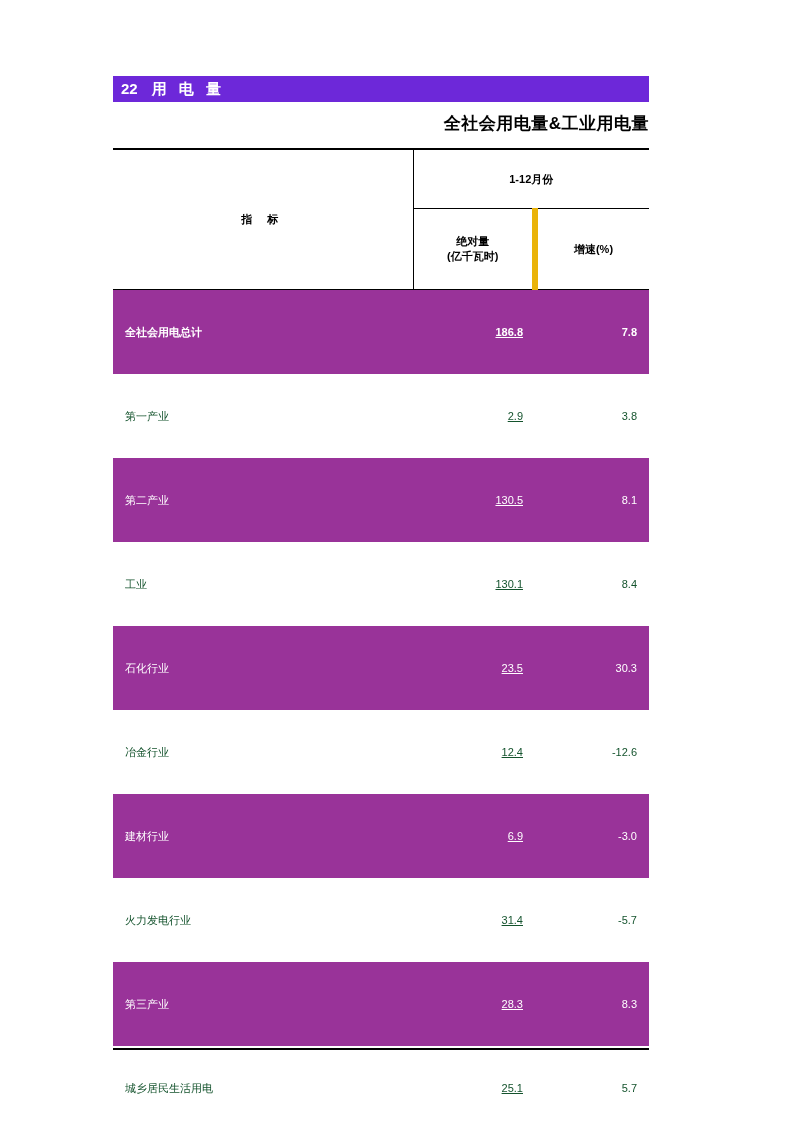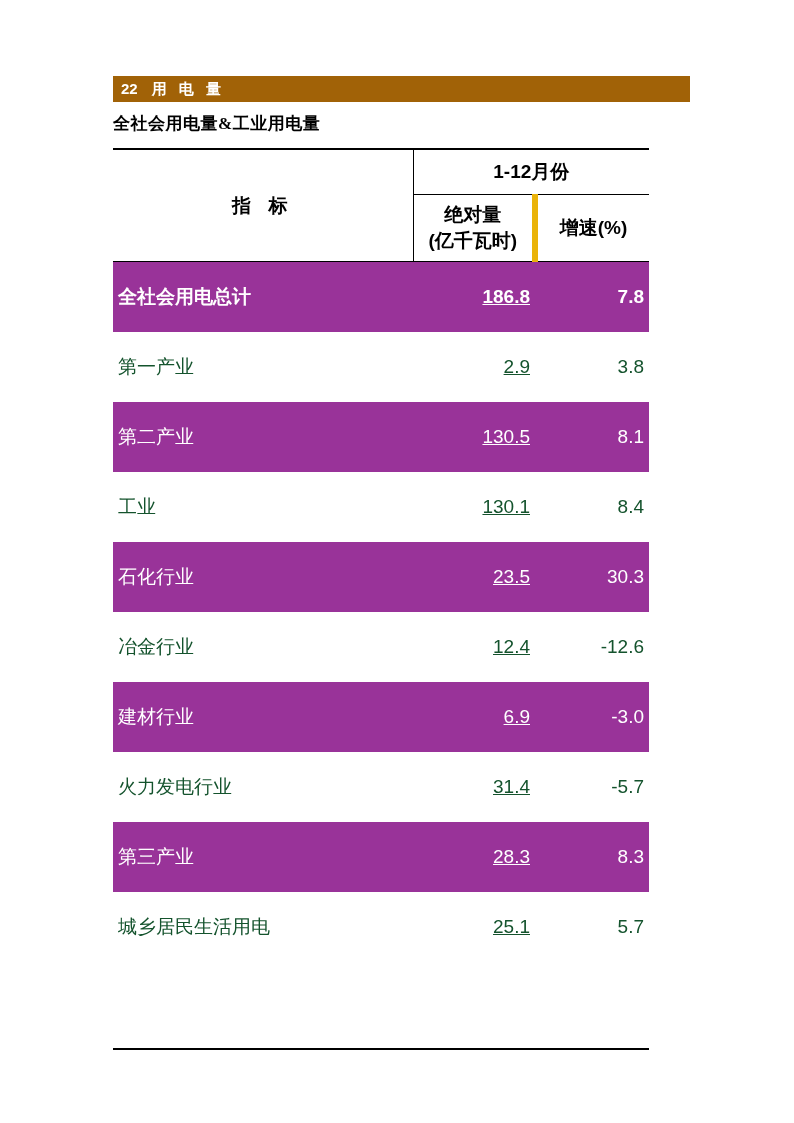--- a/index.html
+++ b/index.html
@@ -19,61 +19,60 @@
     left: 0;
     top: 0;
     width: 794px;
     height: 1123px;
     overflow: hidden;
   }
   .section-header {
     position: absolute;
     left: 113px;
     top: 76px;
-    width: 577px;
+    width: 536px;
     height: 26px;
-    background: #a16207;
+    background: #6d28d9;
     color: #ffffff;
     font-weight: bold;
     font-size: 15px;
     line-height: 26px;
     padding-left: 8px;
     box-sizing: border-box;
     letter-spacing: 0px;
     white-space: nowrap;
   }
   .section-header .sec-num {
     margin-right: 14px;
   }
   .section-header .sec-title {
     letter-spacing: 4px;
   }
   .table-title {
     position: absolute;
     left: 113px;
     top: 112px;
     width: 536px;
-    text-align: left;
+    text-align: right;
     font-size: 17px;
     font-weight: bold;
     color: #000000;
     letter-spacing: 0.5px;
-    font-family: Liberation Serif, serif;
   }
   table.main {
     position: absolute;
     left: 113px;
     top: 148px;
     width: 536px;
     border-collapse: collapse;
     table-layout: fixed;
   }
   table.main td {
-    padding: 5px;
-    font-size: 19px;
+    padding: 12px;
+    font-size: 11px;
     vertical-align: middle;
   }
   .col-ind { width: 300px; }
   .col-abs { width: 122px; }
   .col-rate { width: 114px; }
   .hdr-ind {
     text-align: center;
     font-weight: bold;
     font-size: 15px;
     letter-spacing: 6px;

